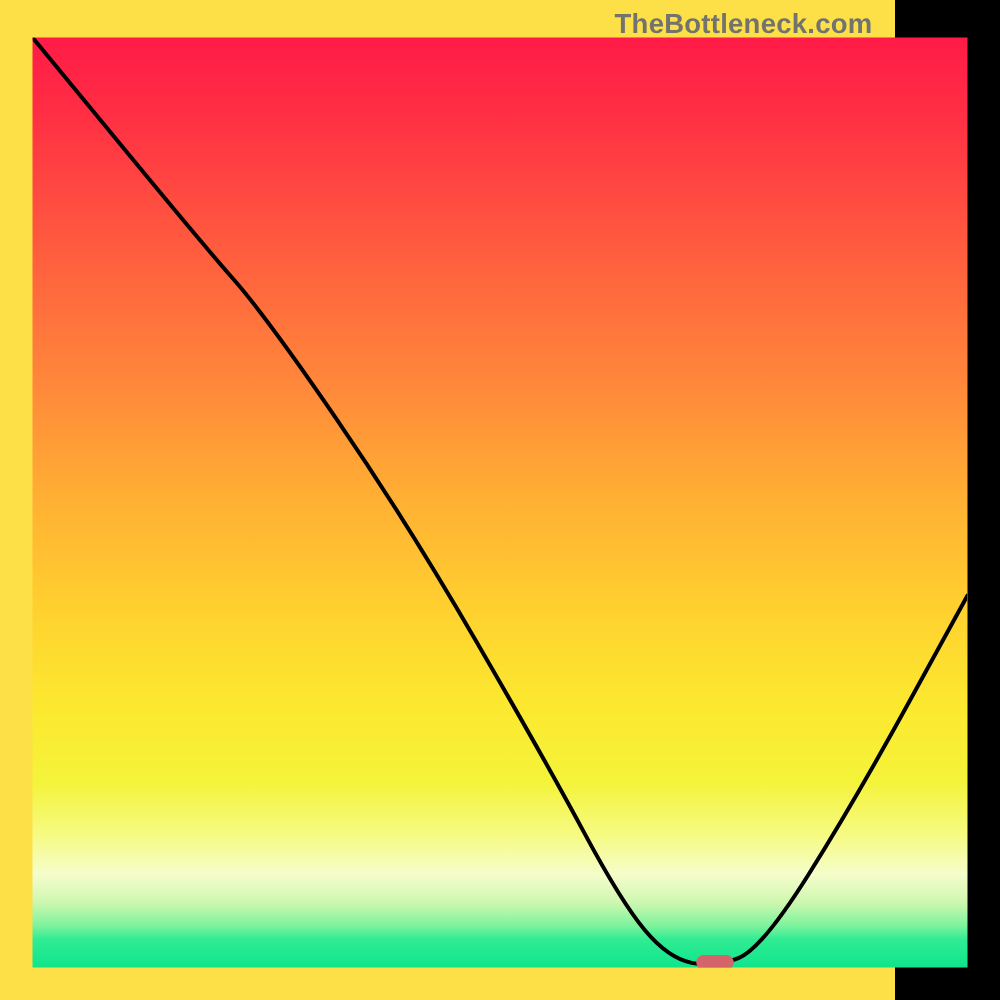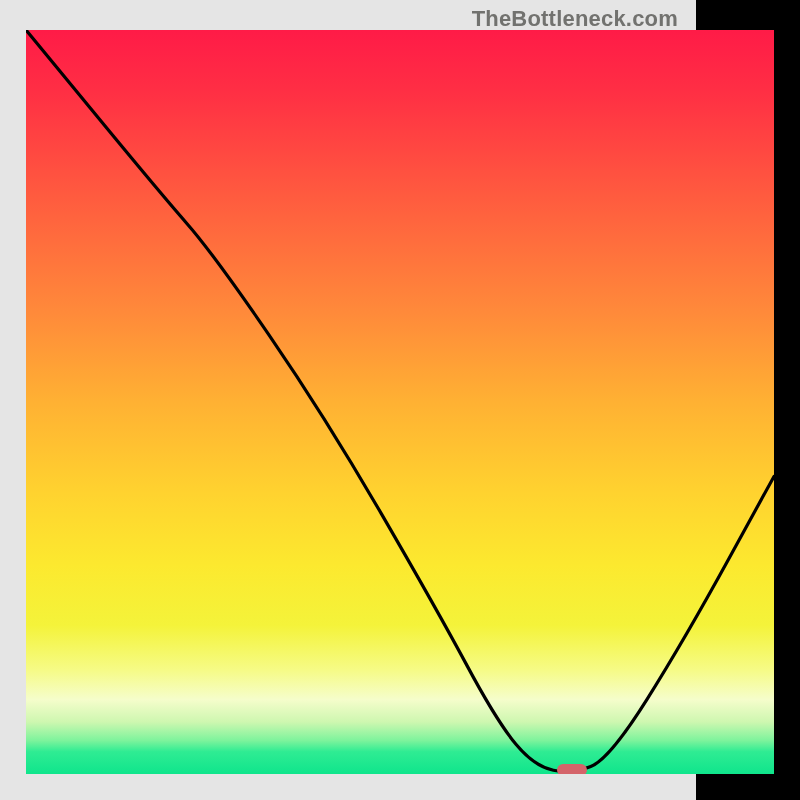--- a/index.html
+++ b/index.html
@@ -7,21 +7,22 @@
     padding: 0;
     width: 800px;
     height: 800px;
     background: #000;
     overflow: hidden;
   }
   .container {
     position: relative;
     width: 696px;
     height: 800px;
-    background: #e5e5e5;
+    background: #fde047;
+    padding-left: 20px;
   }
   .watermark {
     position: absolute;
     top: 6px;
     right: 18px;
     font-family: Arial, Helvetica, sans-serif;
     font-size: 22px;
     font-weight: 600;
     color: #72726f;
     letter-spacing: 0.2px;

